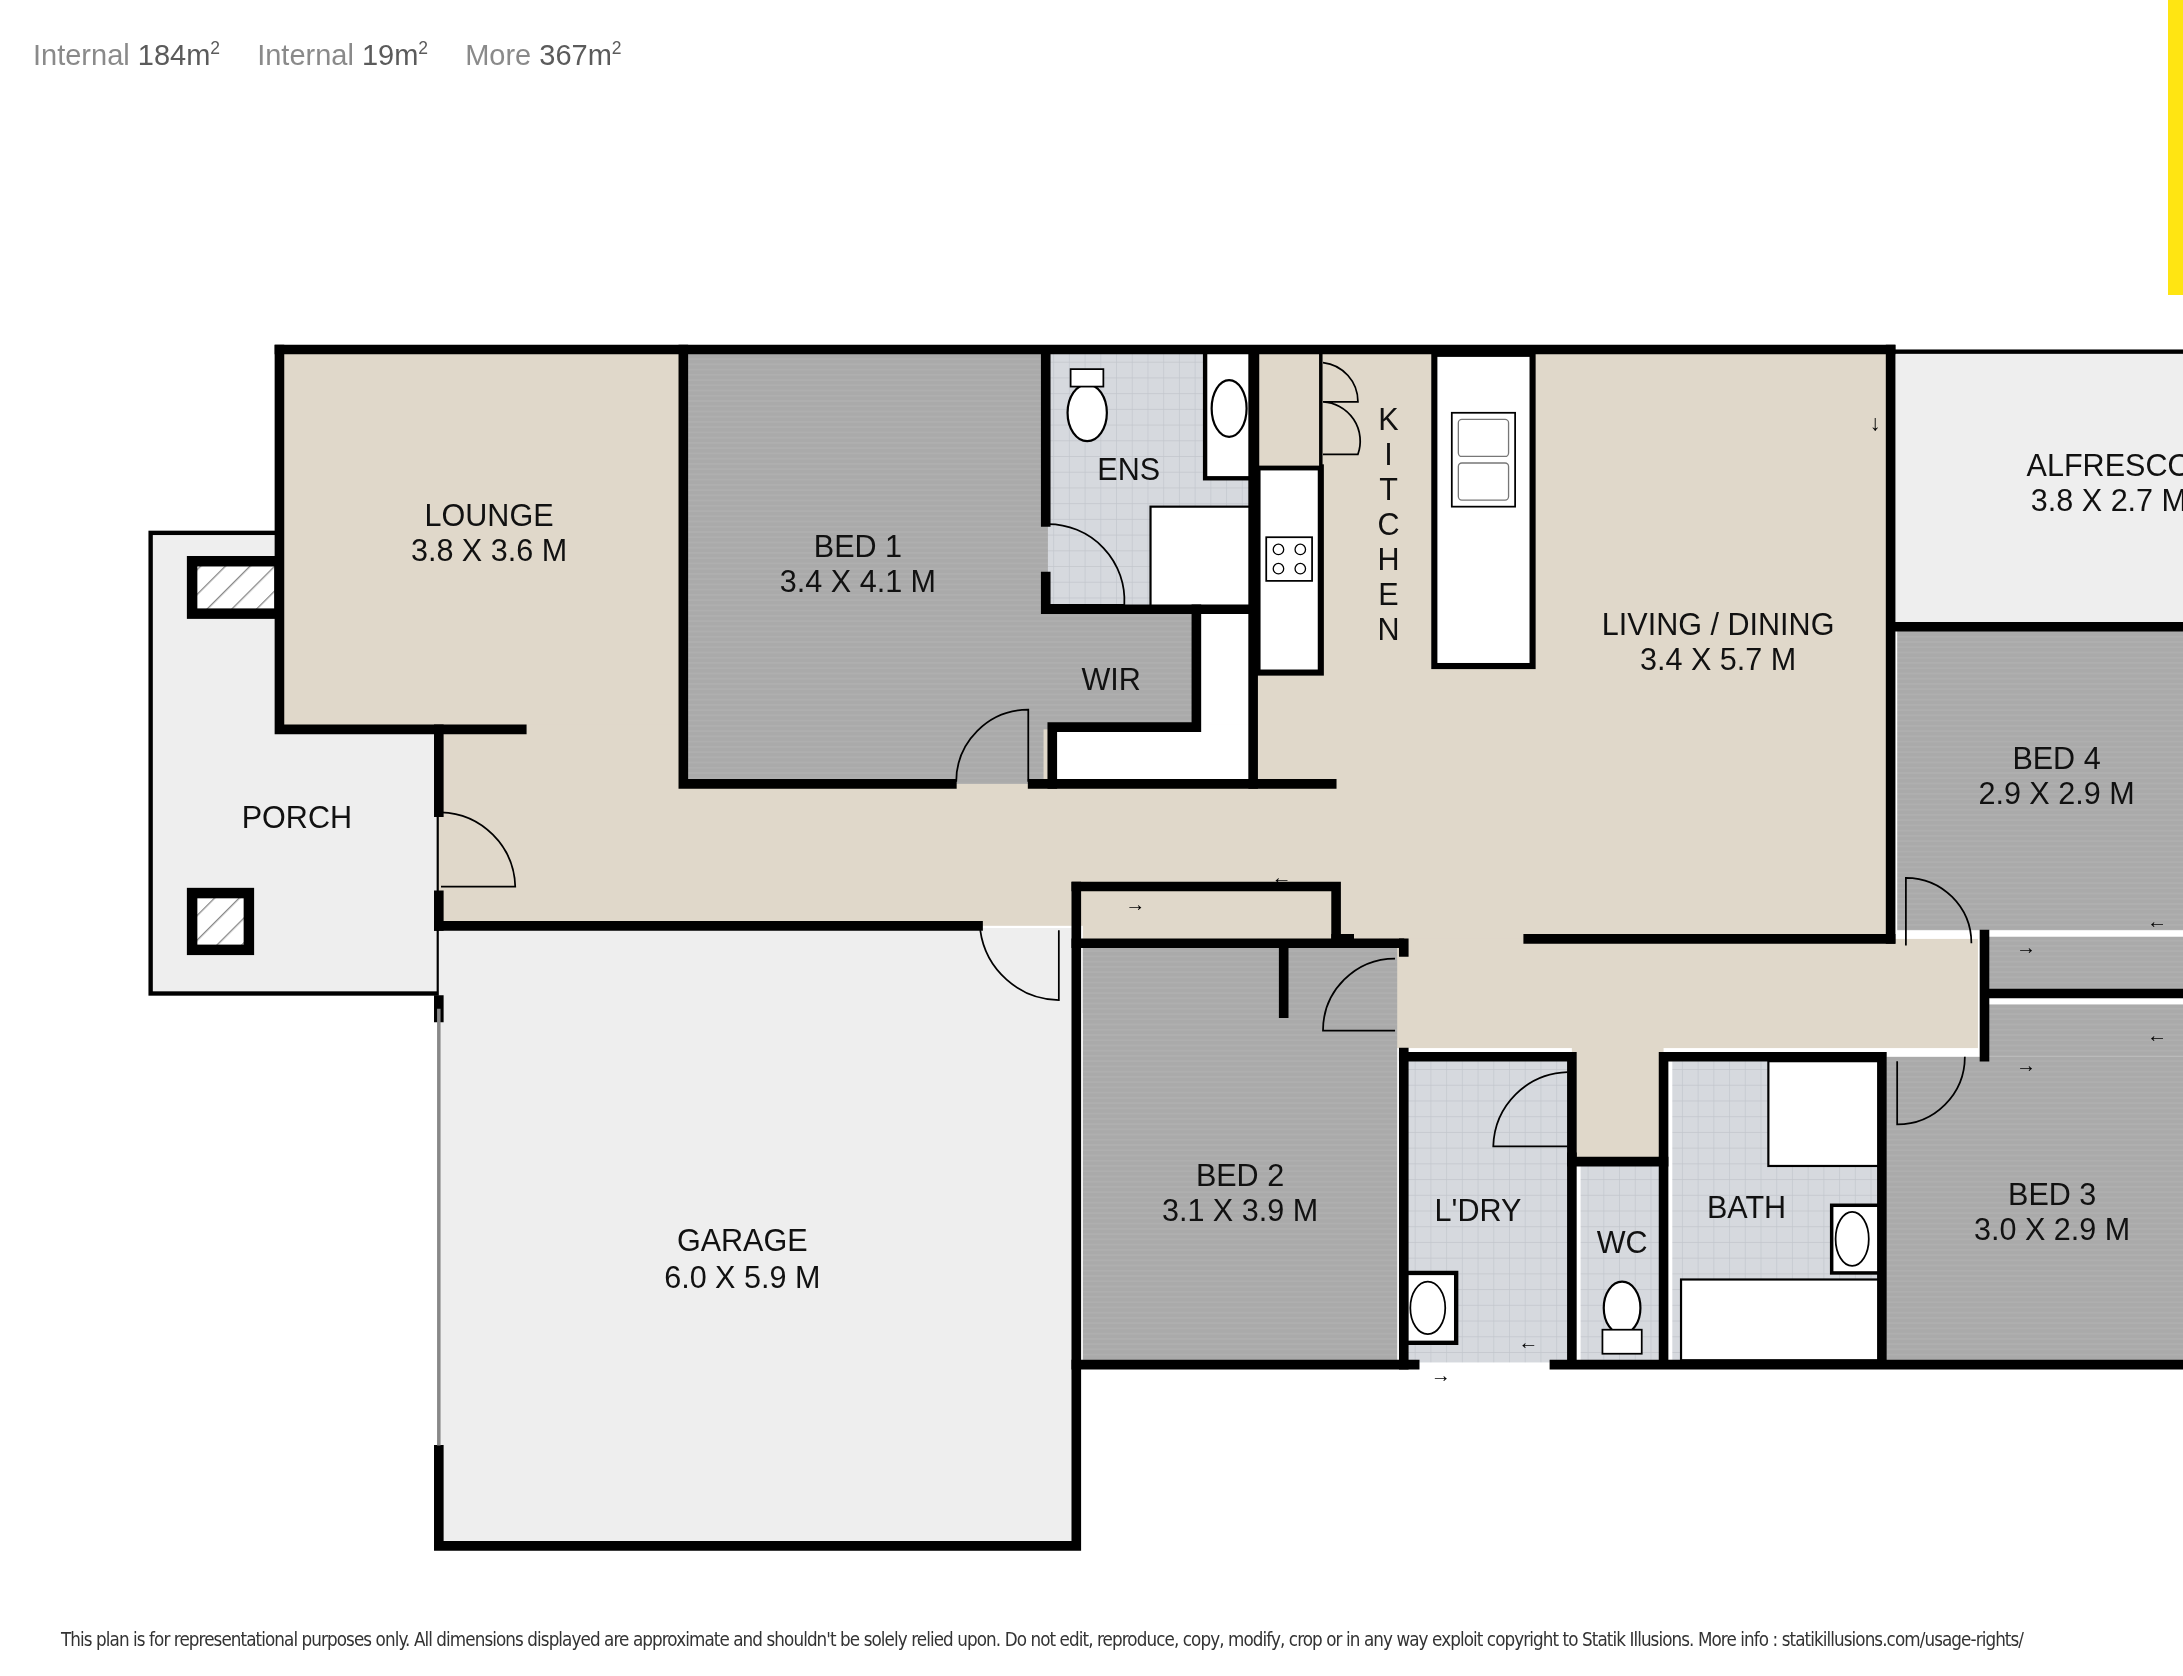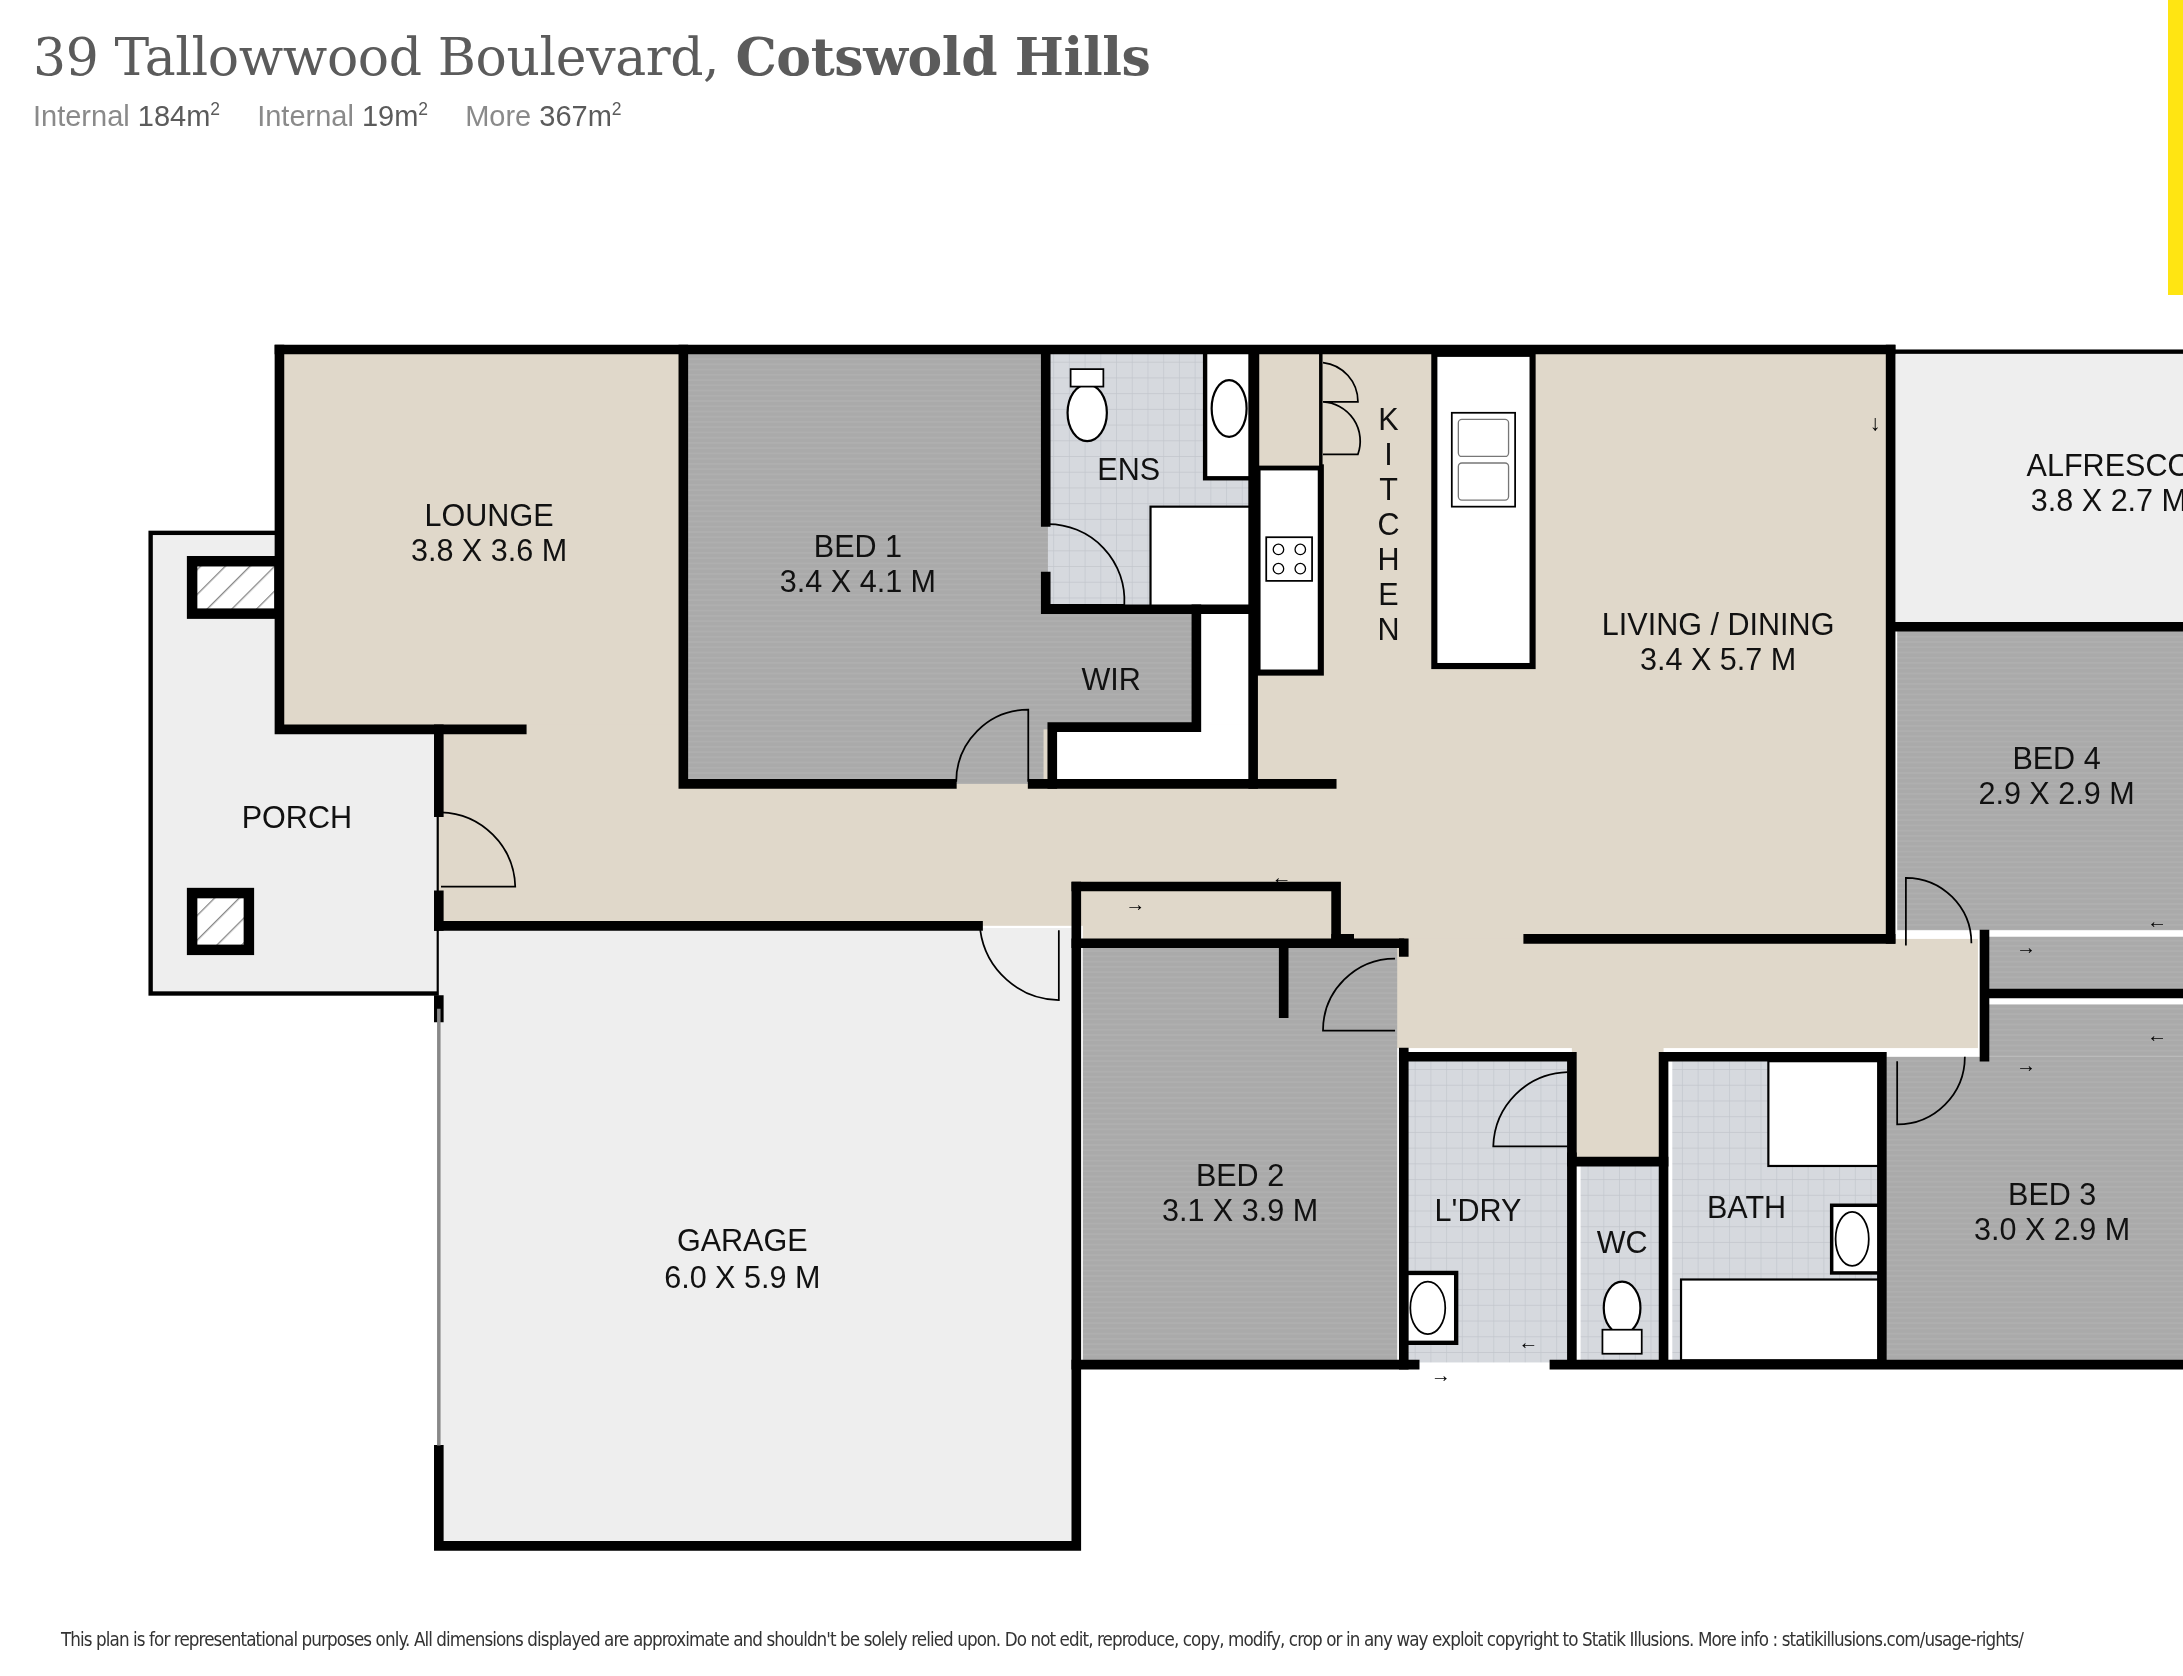--- a/index.html
+++ b/index.html
@@ -14,24 +14,20 @@
   .logo { position:absolute; left:2168px; top:0; width:541px; height:295px; }
   .logo-box { position:absolute; left:0; top:0; width:203px; height:295px; background:#ffe512; }
   .plan { position:absolute; left:0; top:0; width:2515px; height:1677px; }
   .room-label { font-family:"Liberation Sans", sans-serif; font-size:70px; fill:#111; text-anchor:middle; }
   .disclaimer { position:absolute; left:61px; top:1627px; font-family:"DejaVu Sans", sans-serif; font-size:20px; color:#333; white-space:nowrap; letter-spacing:-1.1px; transform:scaleX(0.84); transform-origin:left top; }
 </style>
 </head>
 <body>
 
 <div class="header">
-  <div class="title">
-    <span>39 Tallowwood Boulevard,</span>
-    <span class="bold">Cotswold Hills</span>
-  </div>
   <div class="areas">
     <span class="grp">
       <span>Internal</span>
       <span class="val">184m</span><sup class="val">2</sup>
     </span>
     <span class="grp">
       <span>Internal</span>
       <span class="val">19m</span><sup class="val">2</sup>
     </span>
     <span class="grp">

